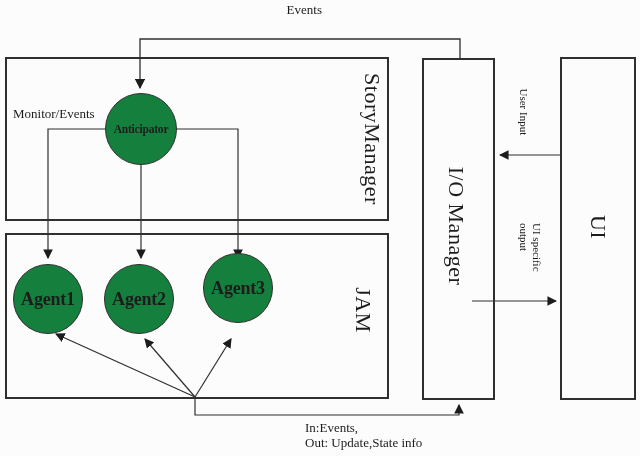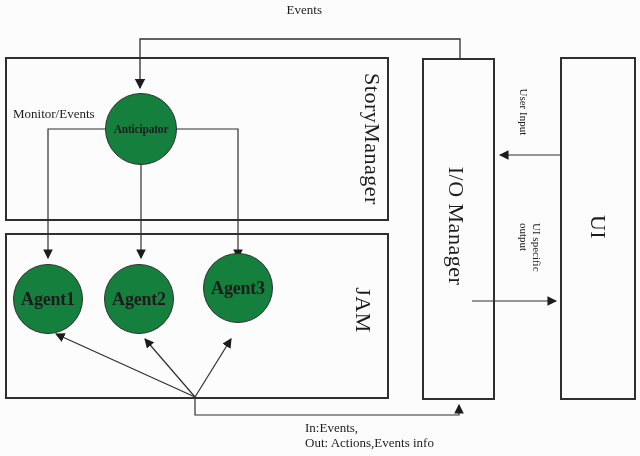--- a/index.html
+++ b/index.html
@@ -129,16 +129,16 @@
 
   <div class="small-label" style="left:258px; top:2px; width:64px; text-align:right;">Events</div>
   <div class="small-label" style="left:13px; top:106px;">Monitor/Events</div>
   <div class="rot tiny-rot" style="left:494px; top:111px; width:58px; height:13px;">User Input</div>
   <div class="rot tiny-rot" style="left:500px; top:240px; width:60px; height:26px;">
     <div>UI specific</div>
     <div>output</div>
   </div>
   <div class="small-label" style="left:273px; top:420px;margin-left:32px;">
     <div>In:Events,</div>
-    <div>Out: Actions,Events info</div>
+    <div>Out: Update,State info</div>
   </div>
 
 </div>
 
 </body></html>

